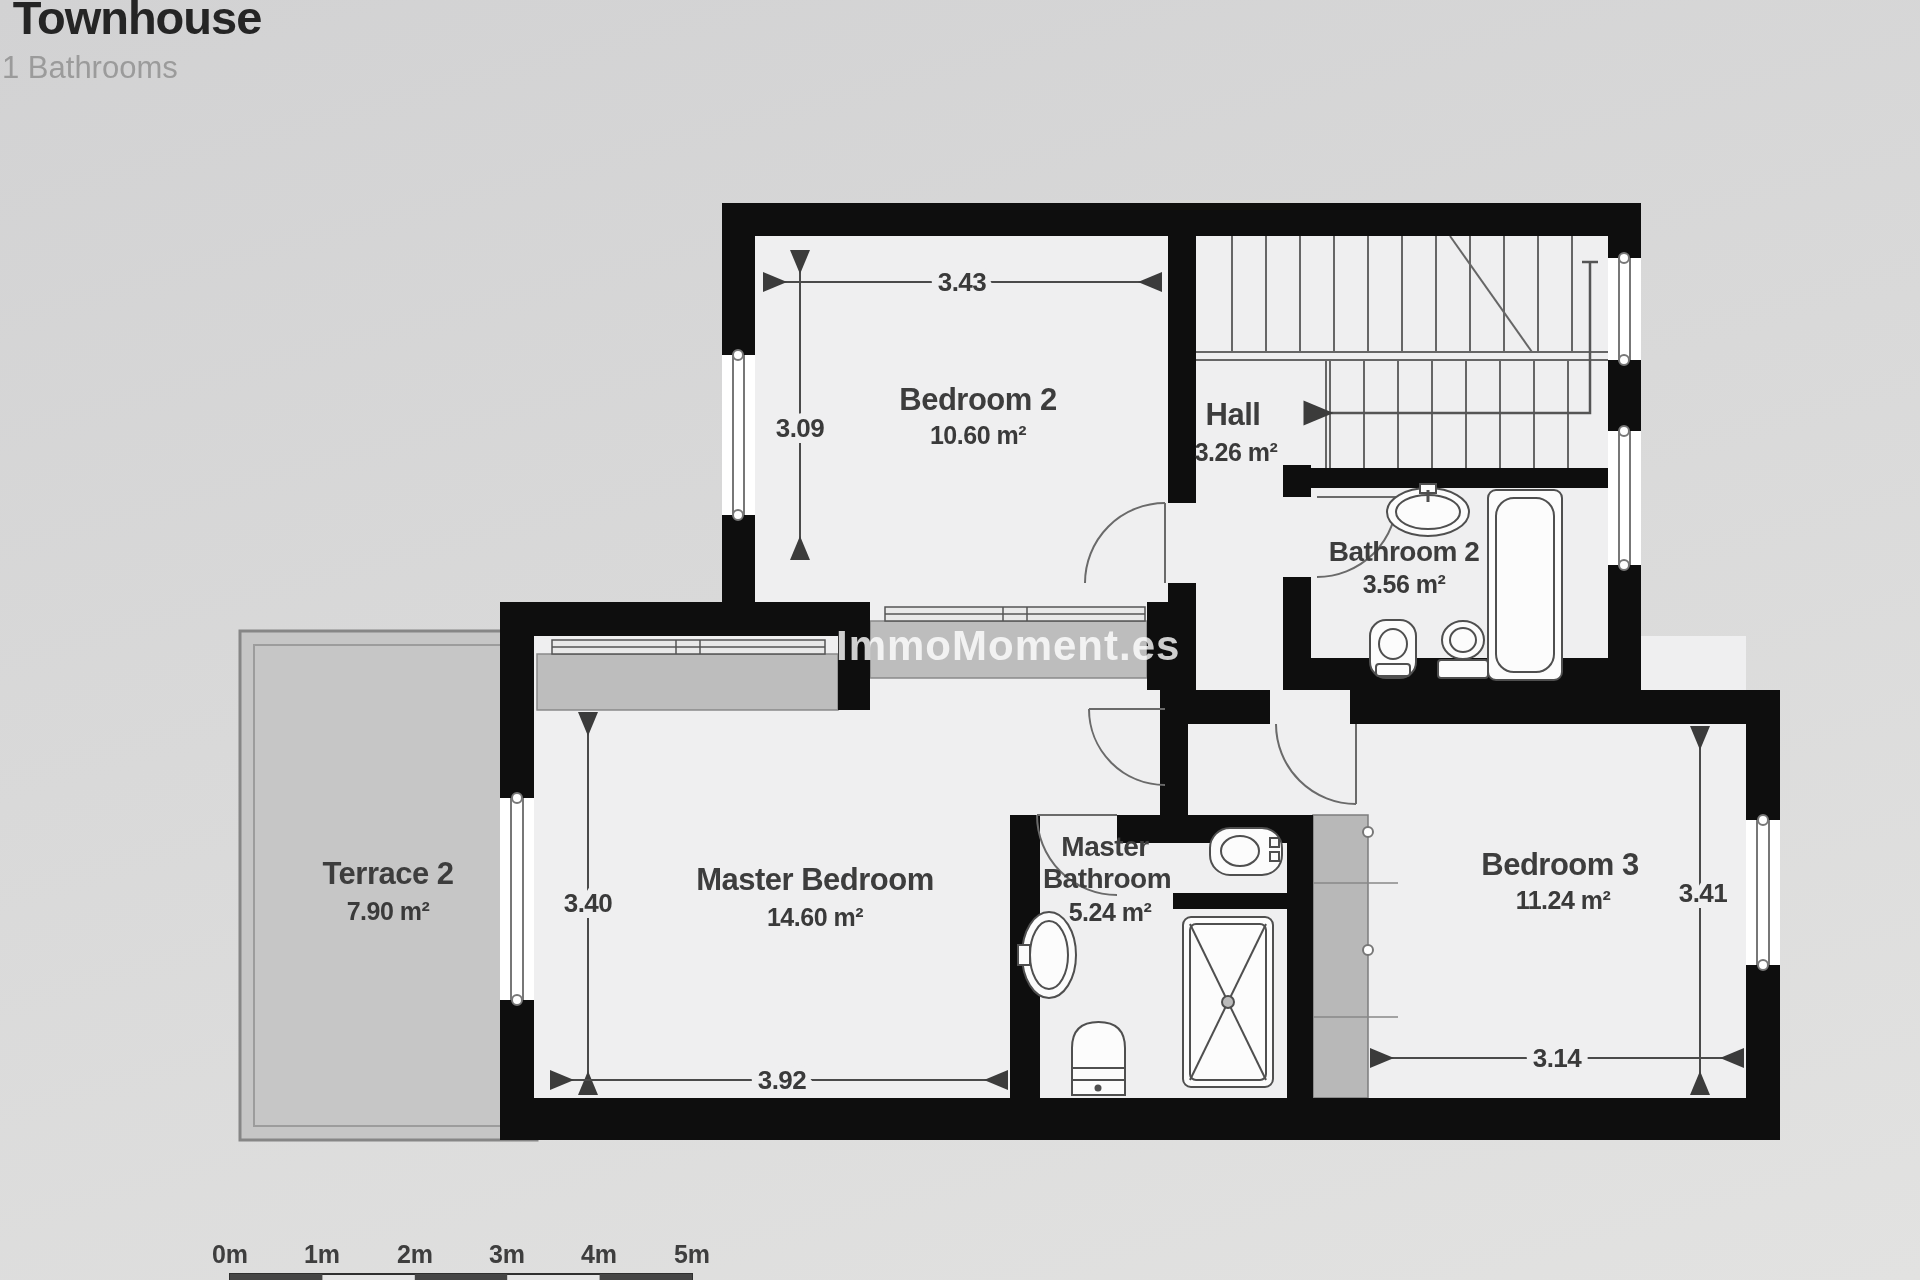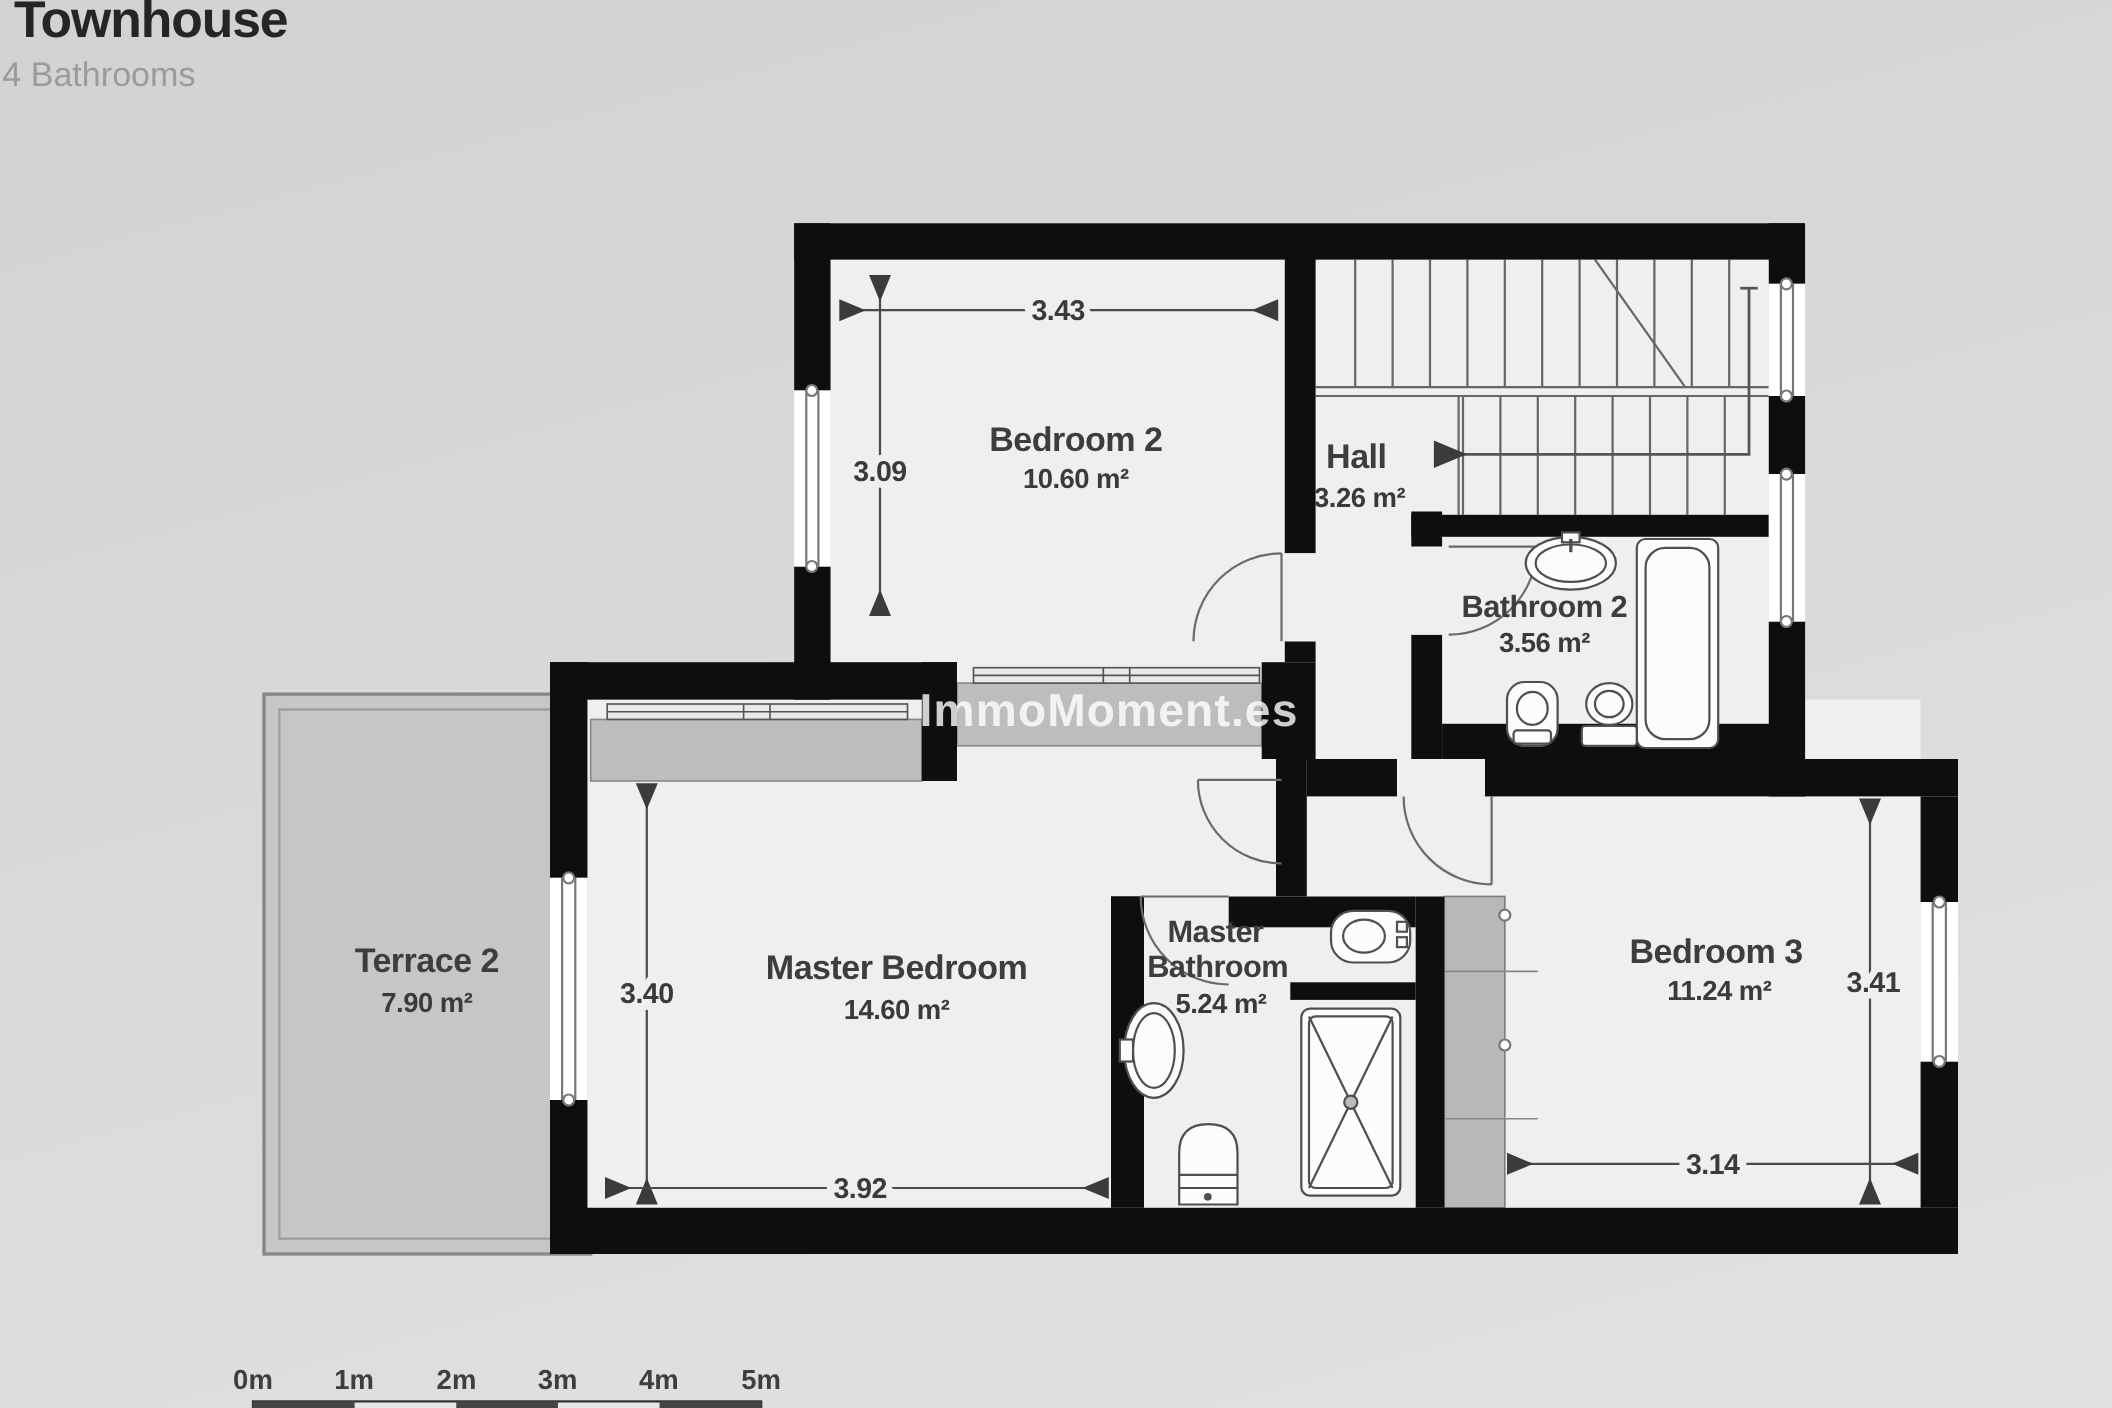--- a/index.html
+++ b/index.html
@@ -32,21 +32,21 @@
   .door{stroke:#6a6a6a;stroke-width:2;fill:none;}
   .winline{stroke:#777;stroke-width:2;fill:none;}
   .wincirc{fill:#fff;stroke:#777;stroke-width:2;}
 </style>
 </head>
 <body>
 
 <div id="stage">
 
   <div class="title">- Townhouse</div>
-  <div class="subtitle">4 Bathrooms</div>
+  <div class="subtitle">1 Bathrooms</div>
 
   <svg viewBox="0 0 1920 1280" width="1920" height="1280">
 
     <defs>
       <marker id="da" markerWidth="14" markerHeight="12" refX="12" refY="6" orient="auto-start-reverse">
         <path d="M1,6 L13,1 L13,11 Z" fill="#3b3b3b"></path>
       </marker>
     </defs>
 
     <g>

